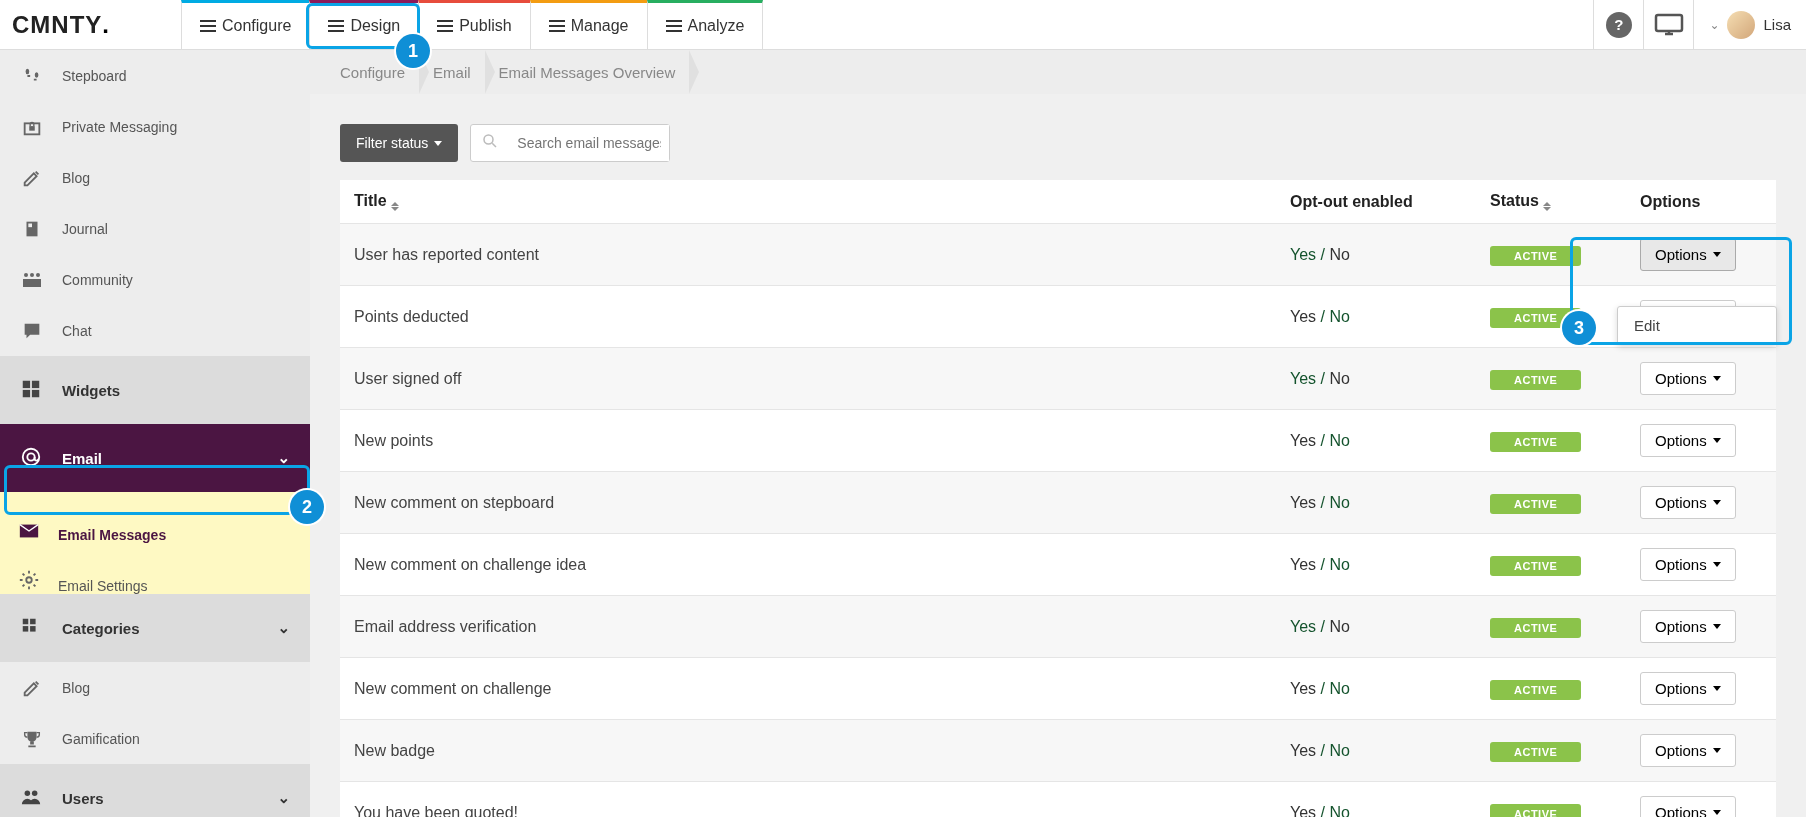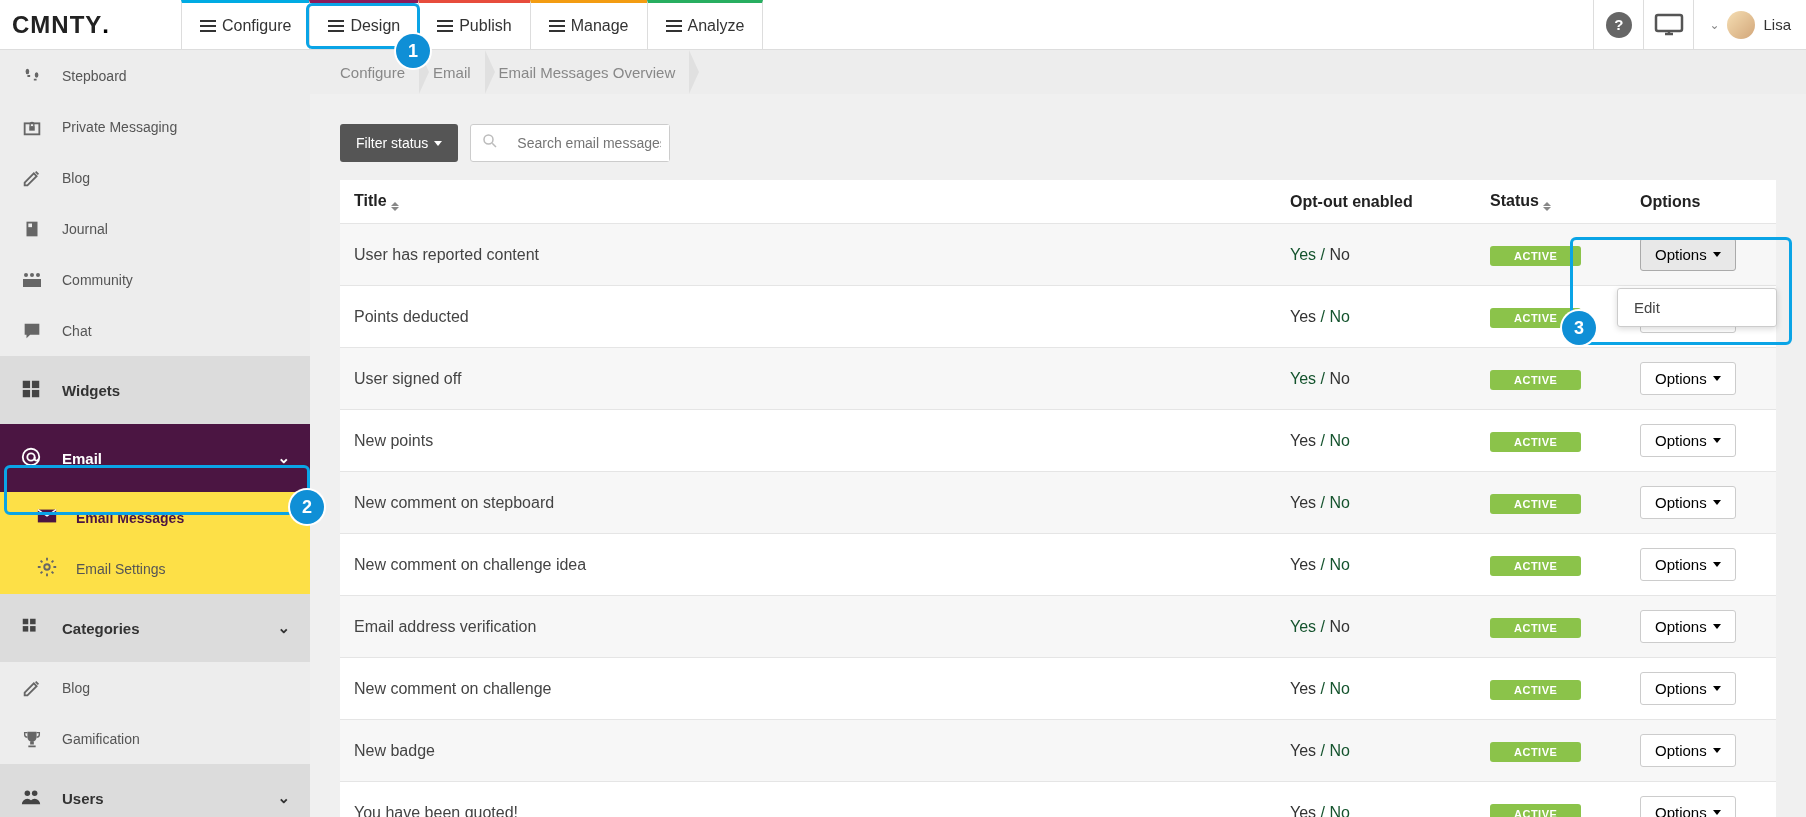--- a/index.html
+++ b/index.html
@@ -25,21 +25,21 @@
 .avatar{width:28px;height:28px;border-radius:50%;background:linear-gradient(135deg,#f5deb3,#d2a679);display:inline-block}
 .chev{font-size:12px;color:#888}
 .sidebar{position:absolute;left:0;top:50px;width:310px;bottom:0;background:#ededed;overflow-y:auto}
 .side-item{display:flex;align-items:center;padding:0 20px;height:51px;font-size:14px;color:#555;gap:18px;cursor:pointer}
 .side-item .ic{width:24px;height:24px;display:flex;align-items:center;justify-content:center;color:#666}
 .side-section{background:#dcdcdc;height:68px;display:flex;align-items:center;padding:0 20px;font-weight:700;font-size:15px;color:#333;gap:18px}
 .side-section .ic{width:24px;height:24px;color:#444}
 .side-section.active{background:#4b1542;color:#fff}
 .side-section.active .ic{color:#fff}
 .side-section .chevron{margin-left:auto;color:inherit}
-.side-sub{background:#fde047;display:flex;align-items:center;padding:0 20px 0 36px;height:51px;font-size:14px;gap:18px;cursor:pointer}
+.side-sub{background:#fef9c3;display:flex;align-items:flex-end;padding:0 20px 0 18px;height:51px;font-size:14px;gap:18px;cursor:pointer}
 .side-sub.active{color:#4b1542;font-weight:700}
 .side-sub .ic{color:#4b1542}
 .side-sub.plain .ic{color:#666}
 .side-sub.plain{color:#555;font-weight:400}
 .breadcrumb{position:absolute;left:310px;top:50px;right:0;height:44px;background:#ededed;display:flex;align-items:center;padding-left:16px;font-size:15px;color:#888}
 .crumb{padding:0 14px;position:relative;height:100%;display:flex;align-items:center}
 .crumb::after{content:"";position:absolute;right:-10px;top:50%;transform:translateY(-50%);width:0;height:0;border-top:22px solid transparent;border-bottom:22px solid transparent;border-left:10px solid rgba(0,0,0,0.05)}
 .content{position:absolute;left:310px;top:94px;right:0;bottom:0;padding:30px;overflow-y:auto}
 .toolbar{display:flex;gap:12px;margin-bottom:18px}
 .filter-btn{background:#555;color:#fff;border:none;padding:10px 16px;font-size:14px;border-radius:3px;cursor:pointer;display:flex;align-items:center;gap:6px}
@@ -382,21 +382,21 @@
           <td><span class="active-badge">ACTIVE</span></td>
           <td style="text-align: right;">
             <button class="options-btn">Options <span class="caret"></span></button>
           </td>
         </tr>
       </tbody>
   </table>
 
 </div>
 
-<div class="dropdown-menu" style="top:288px;right:29px">
+<div class="dropdown-menu" style="top:306px;right:29px">
   <div class="item">Edit</div>
 </div>
 
 <div class="step-highlight" style="top:3px;left:306px;width:114px;height:46px"></div>
 <div class="step-marker" style="top:34px;left:396px">1</div>
 <div class="step-highlight" style="top:465px;left:4px;width:306px;height:50px"></div>
 <div class="step-marker" style="top:490px;left:290px">2</div>
 <div class="step-highlight" style="top:237px;right:14px;width:222px;height:108px"></div>
 <div class="step-marker" style="top:311px;right:210px">3</div>
 

